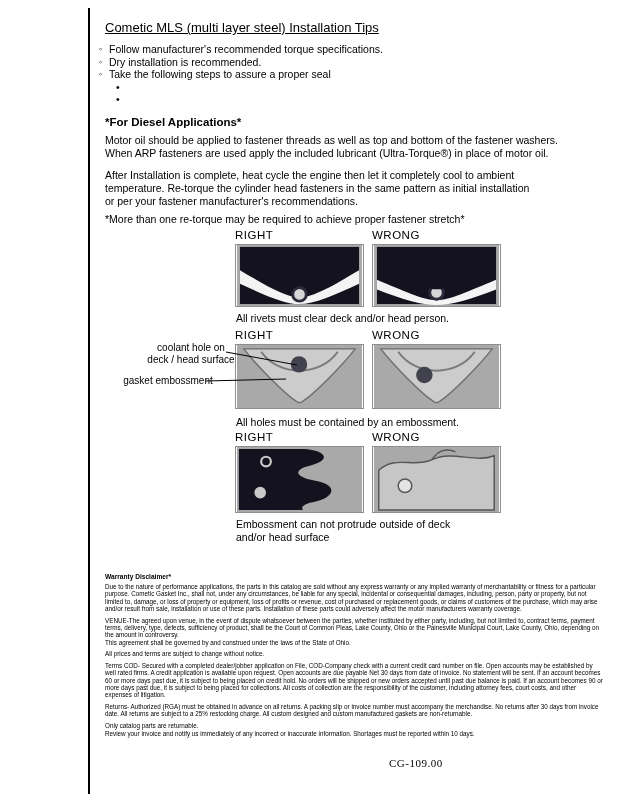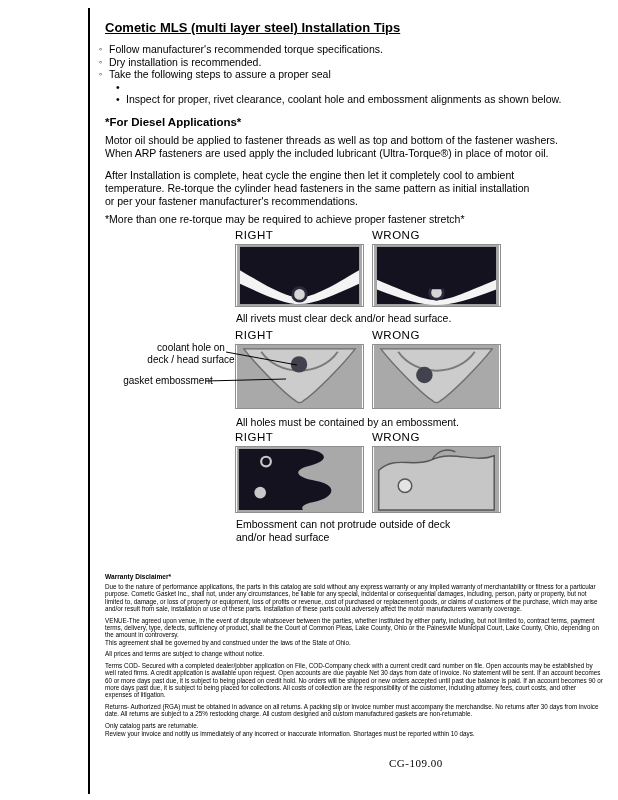--- a/index.html
+++ b/index.html
@@ -1,19 +1,19 @@
 <!DOCTYPE html>
 <html><head>
 <meta charset="utf-8">
 <style>
   html,body{margin:0;padding:0;background:#ffffff;}
   .page{position:relative;width:618px;height:800px;background:#ffffff;color:#000;
         font-family:"Liberation Sans",sans-serif;overflow:hidden;}
   .spine{position:absolute;left:88px;top:8px;width:2px;height:786px;background:#000;}
-  .title{position:absolute;left:105px;top:20px;margin:0;font-size:13px;font-weight:bold;text-decoration:underline;}
+  .title{position:absolute;left:105px;top:20px;margin:0;font-size:13px;font-weight:normal;text-decoration:underline;}
   .bullets{position:absolute;left:99px;top:43px;width:512px;}
   .bullet{display:flex;font-size:10.5px;line-height:12.6px;}
   .bullet .marker{flex:0 0 10px;font-size:9px;line-height:12.6px;}
   .bullet.sub{padding-left:17px;}
   .bullet.sub .marker{font-size:10.5px;}
   .heading{position:absolute;left:105px;top:116px;margin:0;font-size:11.5px;font-weight:bold;}
   .para{position:absolute;left:105px;margin:0;font-size:10.5px;line-height:13.2px;width:515px;white-space:pre-line;}
   .dg-label{position:absolute;width:129px;text-align:left;font-size:11.5px;letter-spacing:0.5px;}
   .panel{position:absolute;width:129px;border:1px solid #8f8f8f;box-sizing:border-box;}
   .panel svg{display:block;width:100%;height:100%;}
@@ -46,21 +46,20 @@
     </div>
     <div class="bullet">
       <span class="marker">◦</span>
       <span>Take the following steps to assure a proper seal</span>
     </div>
     <div class="bullet sub">
       <span class="marker">•</span>
     </div>
     <div class="bullet sub">
       <span class="marker">•</span>
-      <span>Inspect for proper, rivet clearance, coolant hole and embossment alignments as shown below.</span>
     </div>
   </div>
 
   <h2 class="heading">*For Diesel Applications*</h2>
   <p class="para" style="top:134px">Motor oil should be applied to fastener threads as well as top and bottom of the fastener washers.
 When ARP fasteners are used apply the included lubricant (Ultra-Torque®) in place of motor oil.</p>
   <p class="para" style="top:169px">After Installation is complete, heat cycle the engine then let it completely cool to ambient
 temperature. Re-torque the cylinder head fasteners in the same pattern as initial installation
 or per your fastener manufacturer's recommendations.</p>
   <p class="para" style="top:213px">*More than one re-torque may be required to achieve proper fastener stretch*</p>
@@ -78,21 +77,21 @@
   </div>
   <div class="panel" style="left:372px;top:244px;height:63px">
     <svg viewBox="0 0 129 63">
       <rect width="129" height="63" fill="#a9a9a9"></rect>
       <rect x="3" y="2" width="123" height="59" fill="#15121f"></rect>
       <path d="M3,36 C32,48 50,57 64.5,57 C79,57 97,48 126,36 L126,46 C100,56 80,62 64.5,62 C49,62 29,56 3,46 Z" fill="#f4f4f4"></path>
       <circle cx="64.5" cy="49" r="7" fill="#d6d6d6" stroke="#2c2a3a" stroke-width="3"></circle>
       <path d="M52,42 C60,47 69,47 77,42 C70,37.5 59,37.5 52,42 Z" fill="#15121f"></path>
     </svg>
   </div>
-  <div class="caption" style="top:312px">All rivets must clear deck and/or head surface.</div>
+  <div class="caption" style="top:312px">All rivets must clear deck and/or head person.</div>
 
   <div class="dg-label" style="left:235px;top:329px">RIGHT</div>
   <div class="dg-label" style="left:372px;top:329px">WRONG</div>
 
   <div class="ann" style="left:141px;top:342px;width:100px">coolant hole on
 deck / head surface</div>
   <div class="ann" style="left:118px;top:375px;width:100px">gasket embossment</div>
 
   <div class="panel" style="left:235px;top:344px;height:65px">
     <svg viewBox="0 0 129 65">

